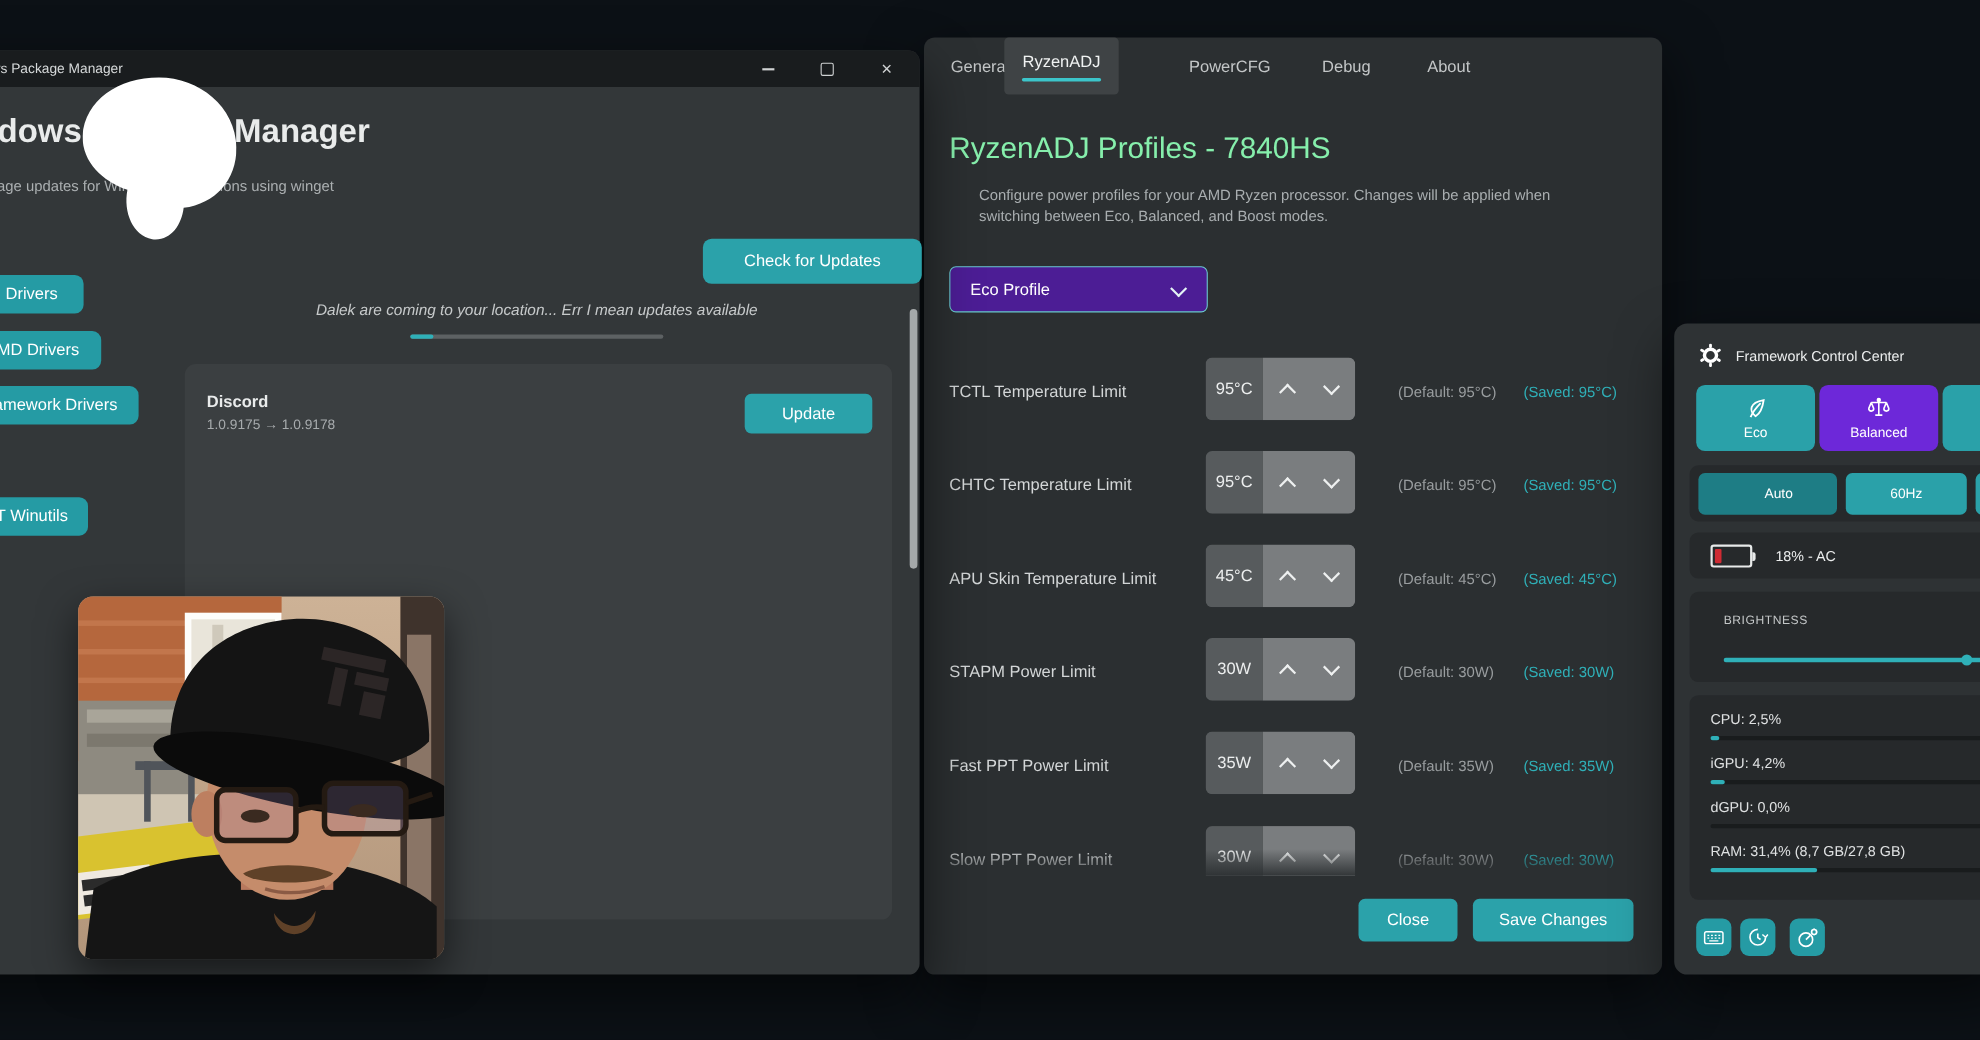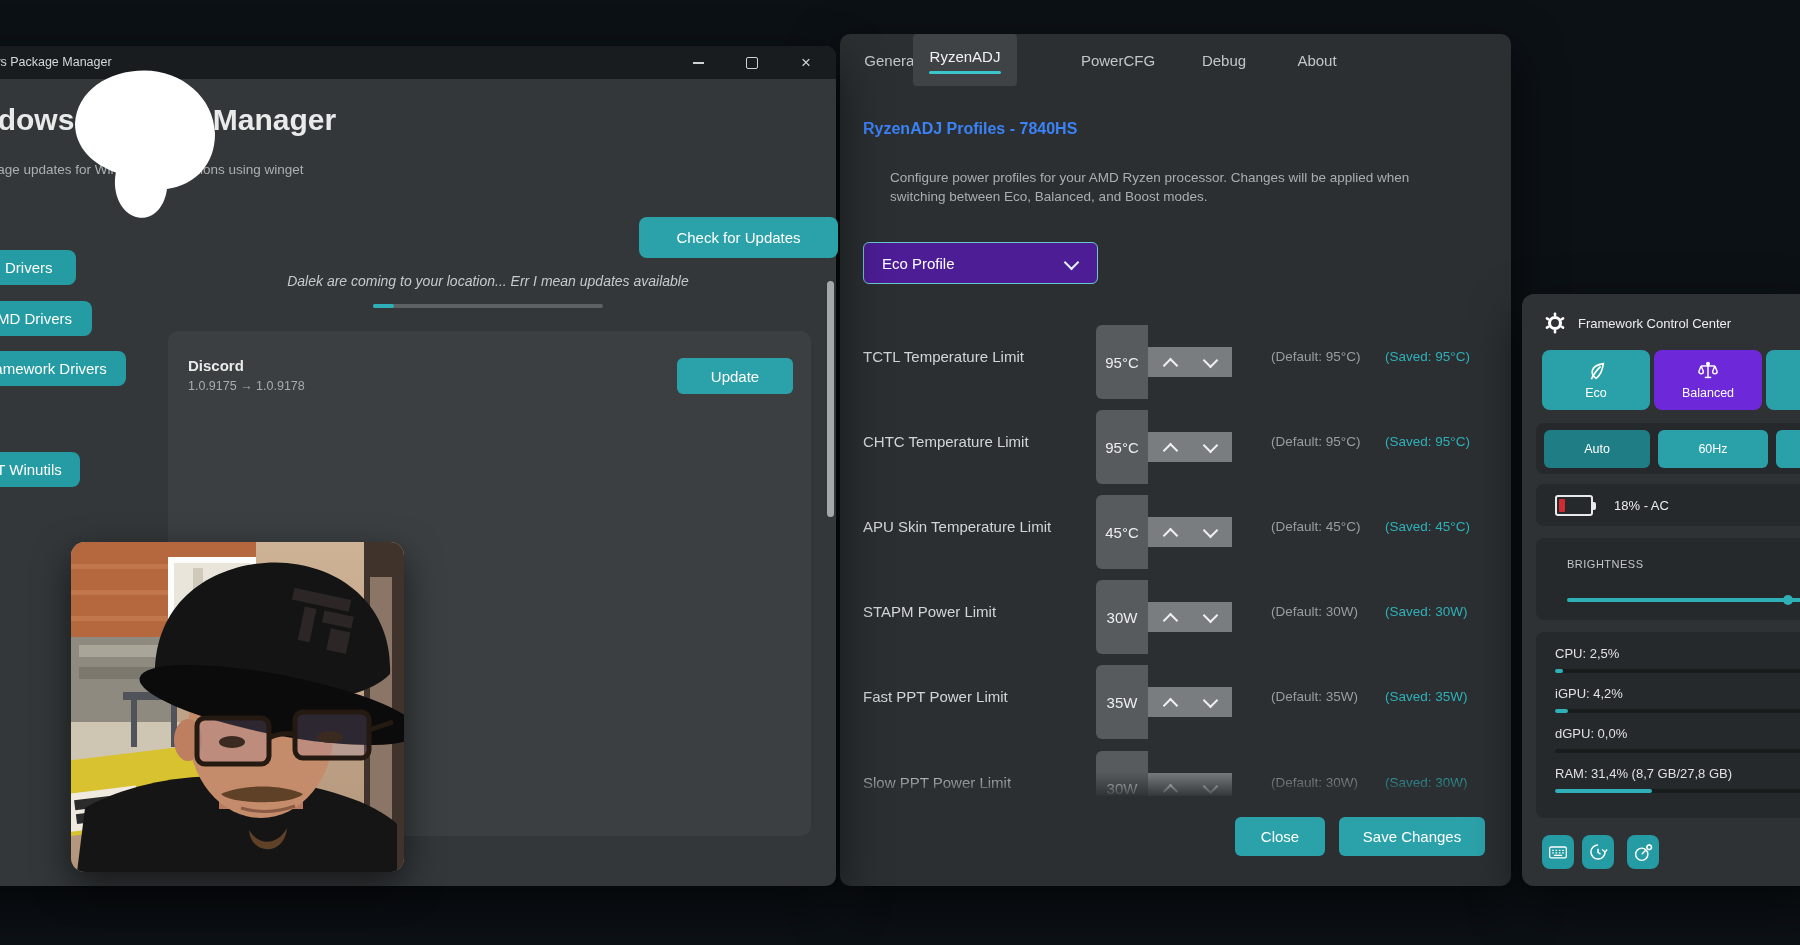--- a/index.html
+++ b/index.html
@@ -30,33 +30,33 @@
   
   .blob{position:absolute;left:75px;top:70px;width:140px;height:150px;z-index:6;}
   .photo{position:absolute;left:71px;top:542px;width:333px;height:330px;border-radius:14px;overflow:hidden;z-index:5;
          box-shadow:0 14px 36px rgba(0,0,0,.55);}
   
   .rz{left:840px;top:34px;width:671px;height:852px;background:#2b2f31;z-index:2;}
   .tab{position:absolute;top:0;height:52px;display:flex;align-items:center;justify-content:center;font-size:15px;color:#c3c6c7;cursor:pointer;}
   .tab-active-bg{position:absolute;left:73px;top:0;width:104px;height:52px;background:#3f4345;border-radius:4px;}
   .tab-active-bg .lbl{position:relative;width:100%;text-align:center;color:#f0f2f2;font-size:15px;top:14px;}
   .tab-underline{position:absolute;left:16px;top:37px;width:72px;height:2.5px;background:#3cc5ca;border-radius:2px;}
-  .rz-title{position:absolute;left:23px;top:86px;font-size:16px;font-weight:bold;color:#3b82f6;}
+  .rz-title{position:absolute;left:23px;top:86px;font-size:27px;font-weight:normal;color:#86efac;}
   .rz-desc{position:absolute;left:50px;font-size:13.5px;color:#a9aeb0;}
   .rz-dropdown{position:absolute;left:23px;top:208px;width:233px;height:40px;background:#4c1d95;border:1px solid #6ac9cf;
                border-radius:6px;display:flex;align-items:center;cursor:pointer;}
   .rz-dropdown .txt{margin-left:18px;font-size:15px;color:#fff;}
   .chev{display:inline-block;width:9px;height:9px;border-left:2px solid #e4f4f5;border-bottom:2px solid #e4f4f5;}
   .chev.down{transform:rotate(-45deg);}
   .chev.up{transform:rotate(135deg);}
   .rz-dd-chev{position:absolute;right:20px;top:14px;}
   .rz-rows{position:absolute;left:0;top:270px;width:100%;height:492px;overflow:hidden;}
   .srow{position:absolute;left:0;width:100%;height:62px;}
   .srow-label{position:absolute;left:23px;top:50%;transform:translateY(-50%);font-size:15px;color:#d3d6d7;}
-  .stepper{position:absolute;left:256px;top:0;width:136px;height:74px;border-radius:6px;overflow:hidden;display:flex;align-items:center;}
+  .stepper{position:absolute;left:256px;top:0;width:136px;height:57px;border-radius:6px;overflow:hidden;display:flex;}
   .stepper-value{width:52px;height:100%;background:#575b5d;color:#eceeee;font-size:15px;display:flex;align-items:center;justify-content:center;}
   .stepper-btns{flex:1;background:#7a7d7f;display:flex;align-items:center;justify-content:center;gap:18px;}
   .stepbtn{display:flex;align-items:center;justify-content:center;width:22px;height:30px;cursor:pointer;}
   .stepbtn .chev{border-color:#eef0f0;}
   .stepbtn .chev.up{margin-top:6px;}
   .stepbtn .chev.down{margin-top:-4px;}
   .srow-default{position:absolute;left:431px;top:50%;transform:translateY(-50%);font-size:13.5px;color:#999d9f;}
   .srow-saved{position:absolute;left:545px;top:50%;transform:translateY(-50%);font-size:13.5px;color:#2fb0b8;}
   .rows-fade{position:absolute;left:0;bottom:0;width:100%;height:24px;background:linear-gradient(transparent,rgba(43,47,49,.9));pointer-events:none;}
   
@@ -258,21 +258,21 @@
             <path d="M8.5 19 h7"></path>
           </svg>
         </span>
         <span>Balanced</span>
       </div>
       <div class="mode-btn" style="background:#2aa1a9;width:100px;"></div>
     </div>
 
     <div class="cc-group" style="top:129px;height:51px;">
       <div style="position:absolute;left:8px;top:7px;display:flex;gap:8px;">
-        <div class="seg-btn" style="width:106px;background:#1e7d85;">Auto</div>
+        <div class="seg-btn" style="width:106px;background:#1e7d85;padding-left:20px;">Auto</div>
         <div class="seg-btn" style="width:110px;background:#2aa1a9;">60Hz</div>
         <div class="seg-btn" style="width:100px;background:#2aa1a9;"></div>
       </div>
     </div>
 
     <div class="cc-group" style="top:190px;height:42px;">
       <div class="bat">
         <span style="display:flex;align-items:center;">
           <span class="bat-body">
               <span class="bat-fill" style="width: 18%;"></span>

